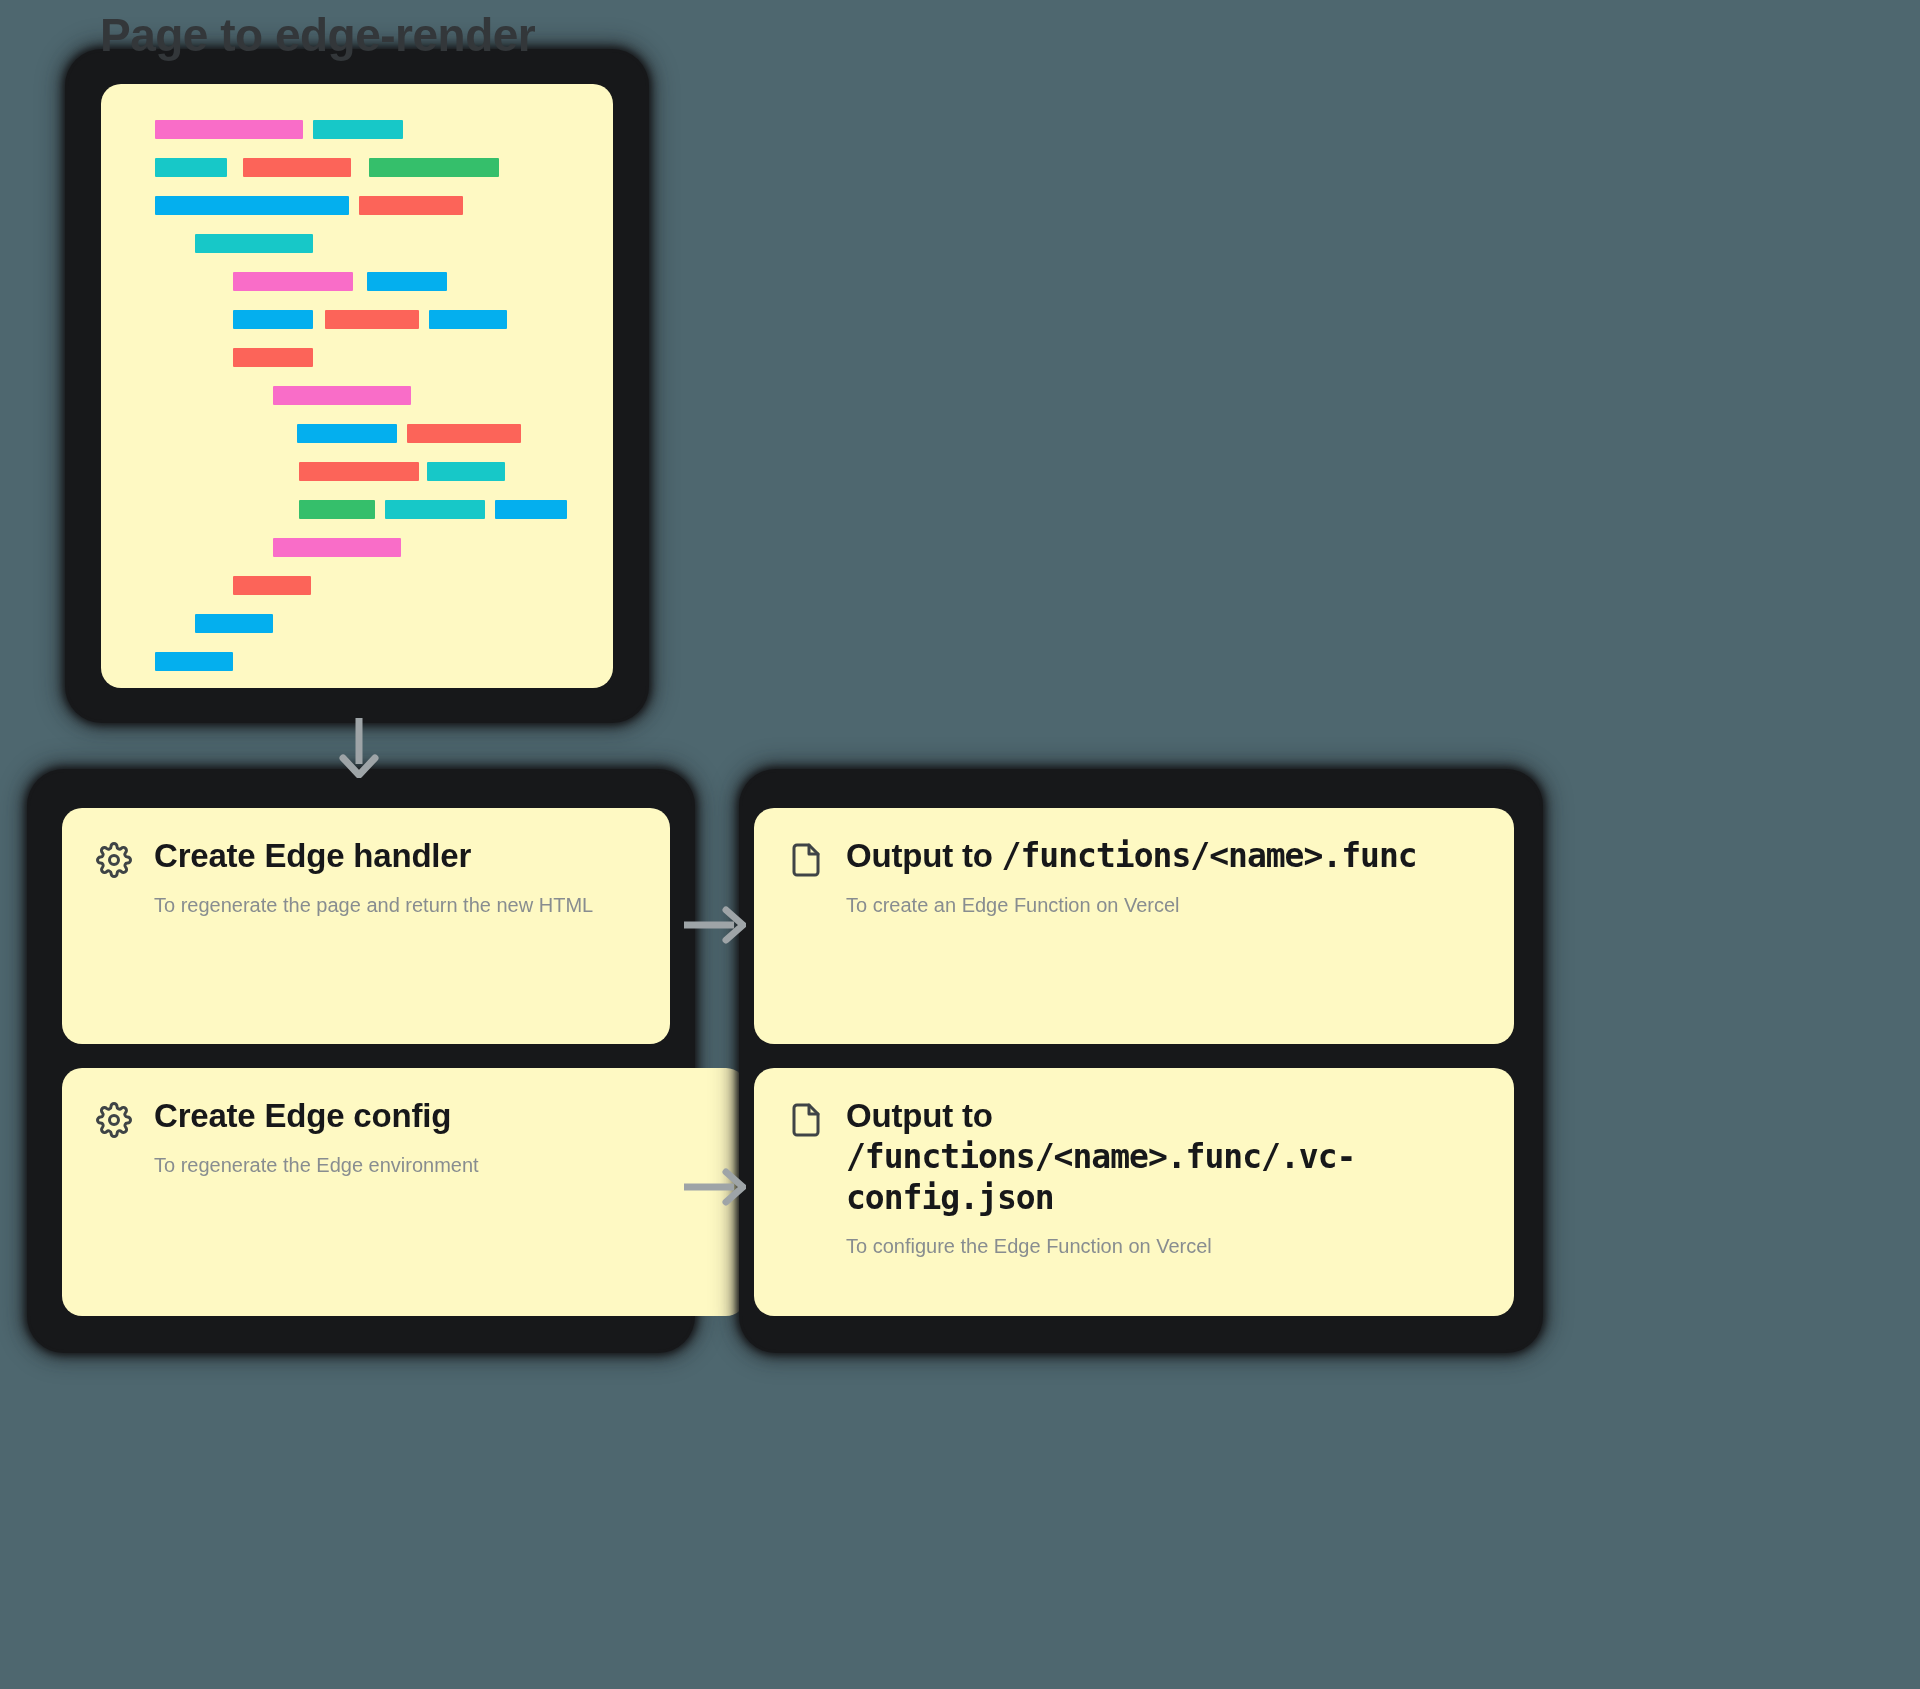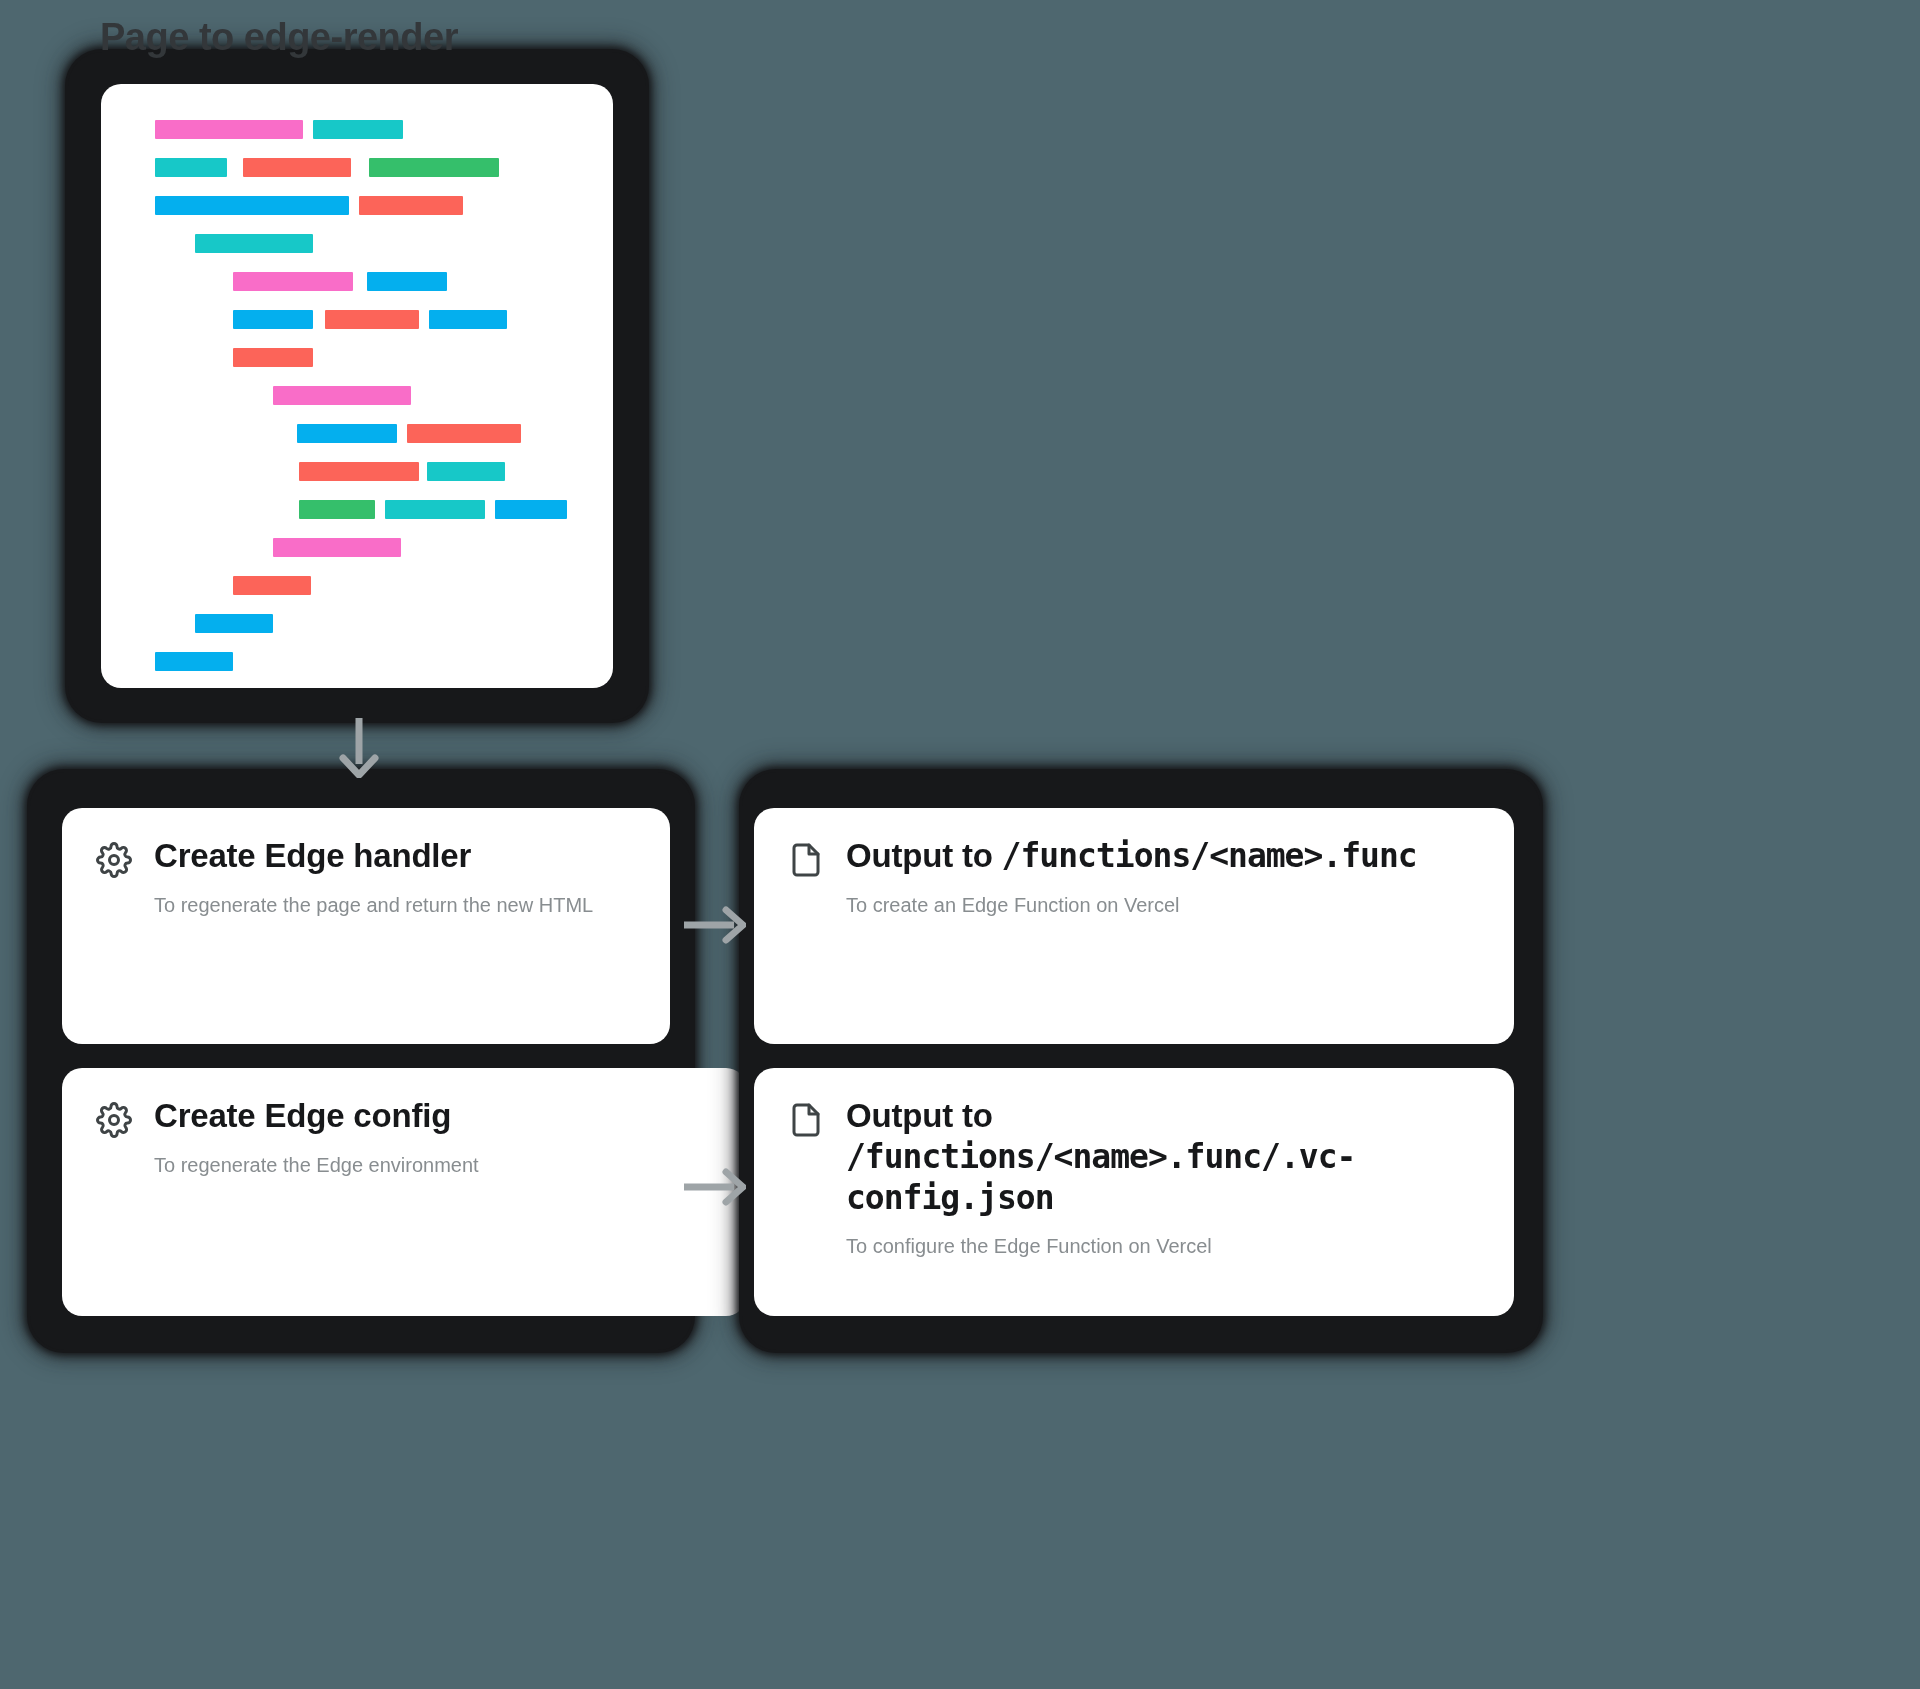--- a/index.html
+++ b/index.html
@@ -12,22 +12,22 @@
     height: 1689px;
     position: relative;
     font-family: "Liberation Sans", sans-serif;
     overflow: hidden;
   }
 
   
   #diagram-title {
     position: absolute;
     left: 100px;
-    top: 16px;
-    font-size: 38px;
+    top: 8px;
+    font-size: 46px;
     font-weight: bold;
     letter-spacing: -0.5px;
     color: #33373a;
     z-index: 5;
     white-space: nowrap;
   }
 
   
   .group {
     position: absolute;
@@ -35,21 +35,21 @@
     border-radius: 34px;
     box-shadow:
       0 0 0 3px #17181a,
       0 0 6px 5px rgba(23,24,26,0.95),
       0 0 13px 8px rgba(23,24,26,0.55),
       0 0 22px 12px rgba(23,24,26,0.25);
   }
 
   .card {
     position: absolute;
-    background: #ffffff;
+    background: #fef9c3;
     border-radius: 20px;
   }
 
   
   #code-group {
     left: 68px;
     top: 52px;
     width: 578px;
     height: 668px;
   }

